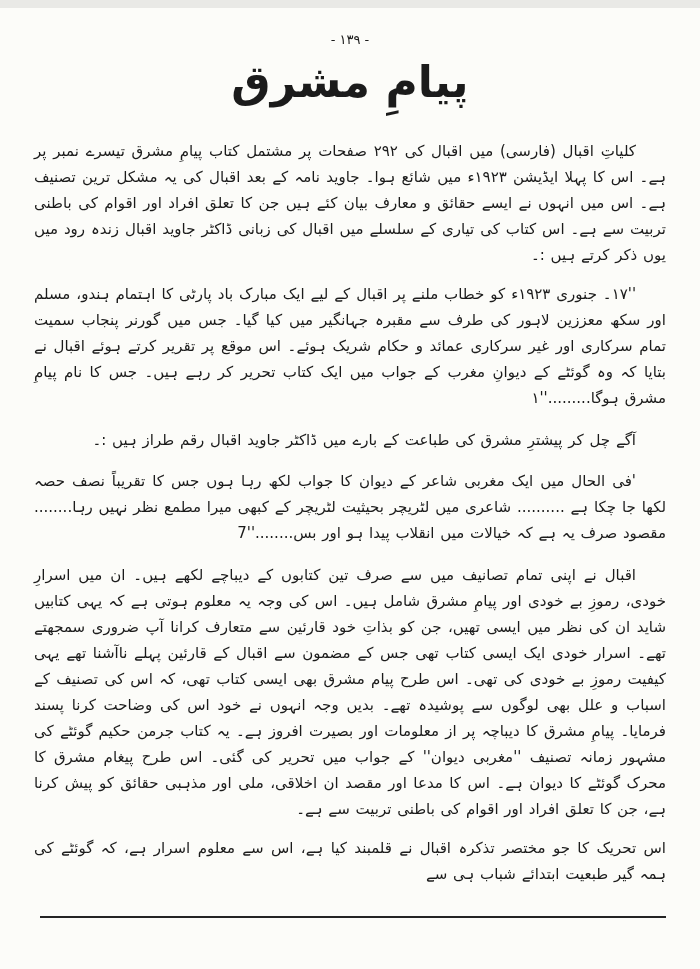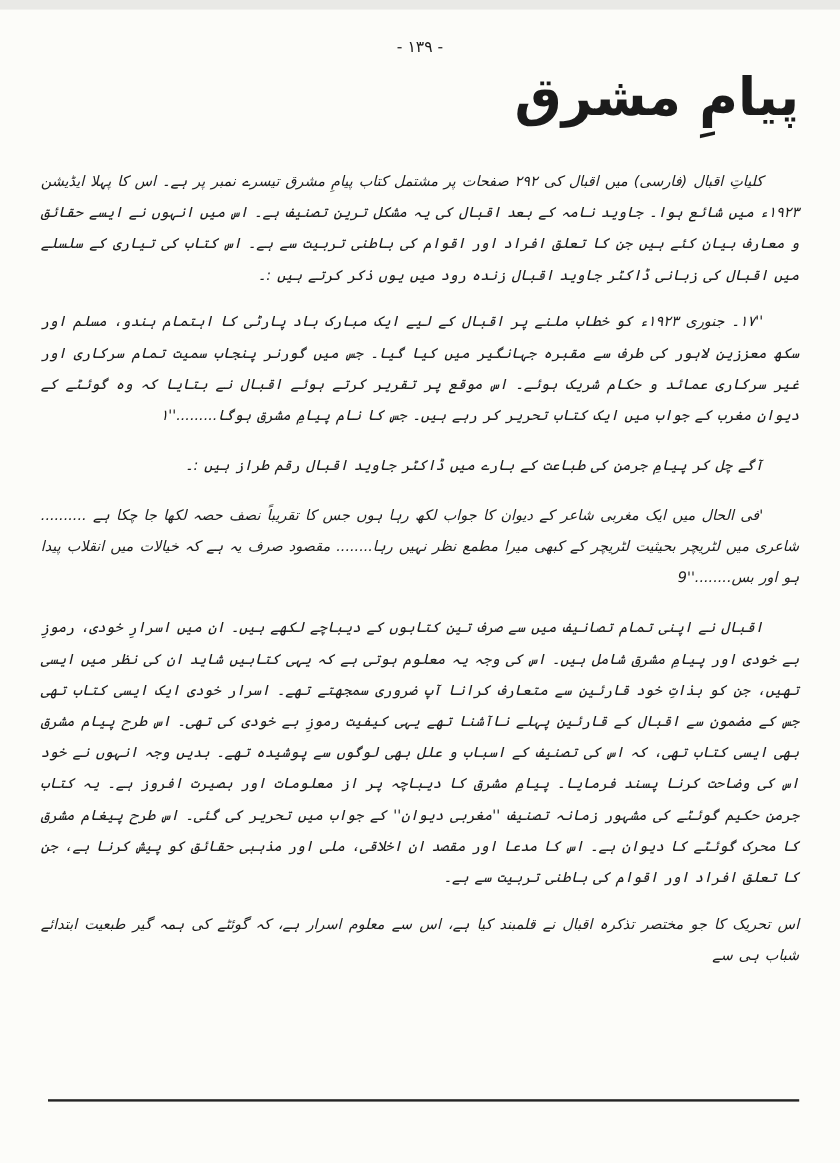--- a/index.html
+++ b/index.html
@@ -21,36 +21,35 @@
     flex:1 1 auto;
   }
   .page-number{
     text-align:center;
     font-size:13px;
     letter-spacing:3px;
     direction:rtl;
     margin:2px 0 10px 0;
   }
   .book-title{
-    text-align:right;
+    text-align:center;
     direction:rtl;
     font-size:44px;
     font-weight:bold;
     line-height:1.15;
     margin:10px 0 30px 0;
   }
   p.para{
     direction:rtl;
     text-align:justify;
-    font-size:12px;
+    font-size:15px;
     line-height:26px;
     margin:0 0 13px 0;
     text-indent:30px;
     word-spacing:1px;
-    font-style:italic;
   }
   p.para.quote{margin-bottom:16px;}
   p.para.single-line{
     text-align:right;
     margin-bottom:15px;
   }
   p.para.no-indent{text-indent:0;}
   .footer{
     margin-top:auto;
     padding:0 34px 50px 34px;
@@ -68,24 +67,24 @@
   <div class="content">
 
     <div class="page-number">- ۱۳۹ -</div>
 
     <h1 class="book-title">پیامِ مشرق</h1>
 
     <p class="para">کلیاتِ اقبال (فارسی) میں اقبال کی ۲۹۲ صفحات پر مشتمل کتاب پیامِ مشرق تیسرے نمبر پر ہے۔ اس کا پہلا ایڈیشن ۱۹۲۳ء میں شائع ہوا۔ جاوید نامہ کے بعد اقبال کی یہ مشکل ترین تصنیف ہے۔ اس میں انہوں نے ایسے حقائق و معارف بیان کئے ہیں جن کا تعلق افراد اور اقوام کی باطنی تربیت سے ہے۔ اس کتاب کی تیاری کے سلسلے میں اقبال کی زبانی ڈاکٹر جاوید اقبال زندہ رود میں یوں ذکر کرتے ہیں :۔</p>
 
     <p class="para quote">''۱۷۔ جنوری ۱۹۲۳ء کو خطاب ملنے پر اقبال کے لیے ایک مبارک باد پارٹی کا اہتمام ہندو، مسلم اور سکھ معززین لاہور کی طرف سے مقبرہ جہانگیر میں کیا گیا۔ جس میں گورنر پنجاب سمیت تمام سرکاری اور غیر سرکاری عمائد و حکام شریک ہوئے۔ اس موقع پر تقریر کرتے ہوئے اقبال نے بتایا کہ وہ گوئٹے کے دیوانِ مغرب کے جواب میں ایک کتاب تحریر کر رہے ہیں۔ جس کا نام پیامِ مشرق ہوگا.........''۱</p>
 
-    <p class="para single-line">آگے چل کر پیامِ جرمن کی طباعت کے بارے میں ڈاکٹر جاوید اقبال رقم طراز ہیں :۔</p>
+    <p class="para single-line">آگے چل کر پیشترِ مشرق کی طباعت کے بارے میں ڈاکٹر جاوید اقبال رقم طراز ہیں :۔</p>
 
 
-    <p class="para quote">'فی الحال میں ایک مغربی شاعر کے دیوان کا جواب لکھ رہا ہوں جس کا تقریباً نصف حصہ لکھا جا چکا ہے .......... شاعری میں لٹریچر بحیثیت لٹریچر کے کبھی میرا مطمع نظر نہیں رہا........ مقصود صرف یہ ہے کہ خیالات میں انقلاب پیدا ہو اور بس........''9</p>
+    <p class="para quote">'فی الحال میں ایک مغربی شاعر کے دیوان کا جواب لکھ رہا ہوں جس کا تقریباً نصف حصہ لکھا جا چکا ہے .......... شاعری میں لٹریچر بحیثیت لٹریچر کے کبھی میرا مطمع نظر نہیں رہا........ مقصود صرف یہ ہے کہ خیالات میں انقلاب پیدا ہو اور بس........''7</p>
 
     <p class="para">اقبال نے اپنی تمام تصانیف میں سے صرف تین کتابوں کے دیباچے لکھے ہیں۔ ان میں اسرارِ خودی، رموزِ بے خودی اور پیامِ مشرق شامل ہیں۔ اس کی وجہ یہ معلوم ہوتی ہے کہ یہی کتابیں شاید ان کی نظر میں ایسی تھیں، جن کو بذاتِ خود قارئین سے متعارف کرانا آپ ضروری سمجھتے تھے۔ اسرار خودی ایک ایسی کتاب تھی جس کے مضمون سے اقبال کے قارئین پہلے ناآشنا تھے یہی کیفیت رموزِ بے خودی کی تھی۔ اس طرح پیام مشرق بھی ایسی کتاب تھی، کہ اس کی تصنیف کے اسباب و علل بھی لوگوں سے پوشیدہ تھے۔ بدیں وجہ انہوں نے خود اس کی وضاحت کرنا پسند فرمایا۔ پیامِ مشرق کا دیباچہ پر از معلومات اور بصیرت افروز ہے۔ یہ کتاب جرمن حکیم گوئٹے کی مشہور زمانہ تصنیف ''مغربی دیوان'' کے جواب میں تحریر کی گئی۔ اس طرح پیغام مشرق کا محرک گوئٹے کا دیوان ہے۔ اس کا مدعا اور مقصد ان اخلاقی، ملی اور مذہبی حقائق کو پیش کرنا ہے، جن کا تعلق افراد اور اقوام کی باطنی تربیت سے ہے۔</p>
 
     <p class="para no-indent">اس تحریک کا جو مختصر تذکرہ اقبال نے قلمبند کیا ہے، اس سے معلوم اسرار ہے، کہ گوئٹے کی ہمہ گیر طبعیت ابتدائے شباب ہی سے</p>
   </div>
 
   <div class="footer">
     <hr class="footnote-rule">
 
   </div>

